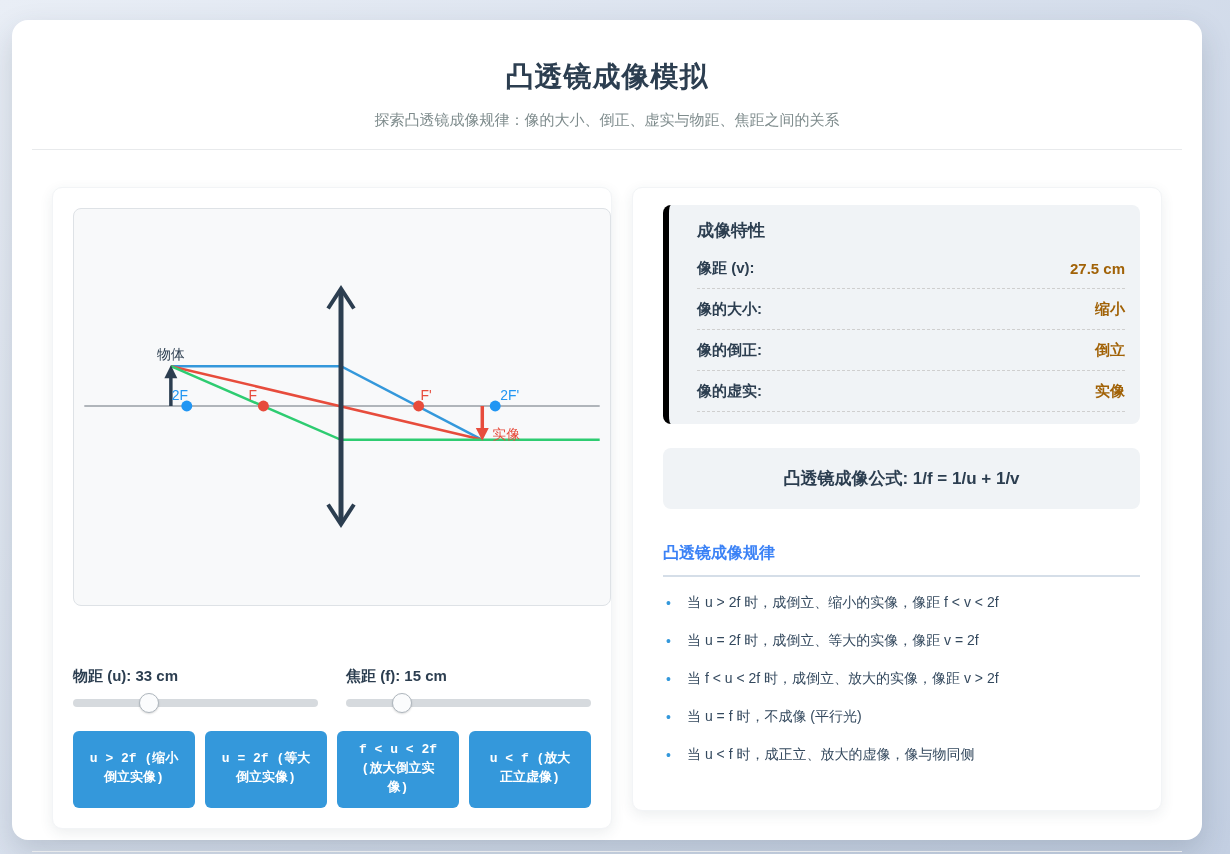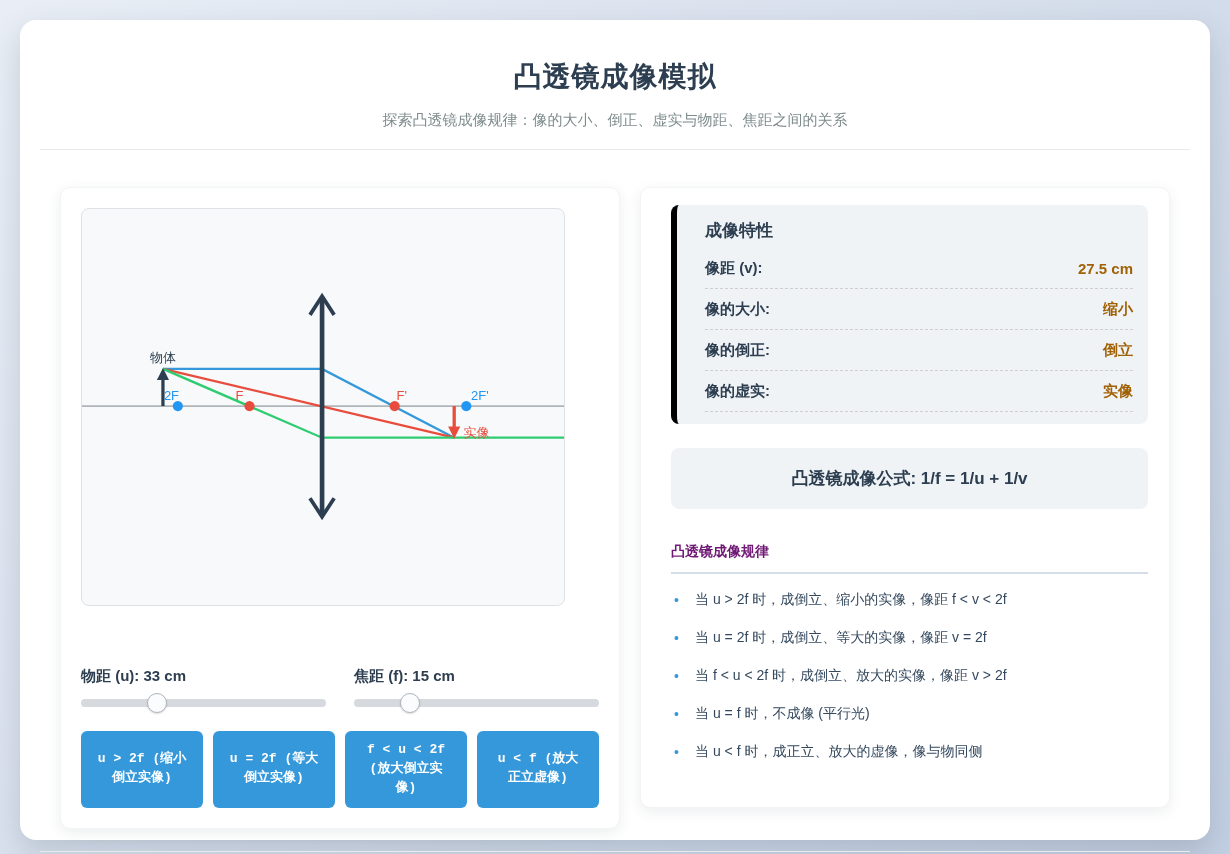--- a/index.html
+++ b/index.html
@@ -3,36 +3,36 @@
 <meta charset="utf-8">
 <style>
   * { margin:0; padding:0; box-sizing:border-box; }
   html,body { width:1230px; height:854px; }
   body {
     font-family:"Liberation Sans","DejaVu Sans",sans-serif;
     background:linear-gradient(135deg,#e9eef6 0%,#c3cfe2 100%);
     overflow:hidden; position:relative;
   }
   .app-card {
-    position:absolute; left:20px; top:20px; width:1190px; height:820px;
+    position:absolute; left:12px; top:20px; width:1190px; height:820px;
     background:#fff; border-radius:16px; padding:20px;
     box-shadow:0 12px 30px rgba(44,62,80,.18);
   }
   .page-title { text-align:center; color:#2c3e50; font-size:28px; font-weight:bold; margin-top:18px; letter-spacing:1px; }
   .page-subtitle { text-align:center; color:#7f8c8d; font-size:15px; margin-top:15px; }
   .header-divider { border:none; border-top:1px solid #e8eaec; margin:19px 0 0; }
   .content-row { display:flex; gap:20px; margin:37px 20px 0; align-items:flex-start; }
 
   
   .sim-card {
     width:560px; background:#fff; border-radius:10px; padding:20px;
     border:1px solid #f2f4f6; box-shadow:0 4px 14px rgba(44,62,80,.09);
   }
   .sim-canvas {
-    width:484px; height:398px; background:#f8f9fa;
+    width:538px; height:398px; background:#f8f9fa;
     border:1px solid #dee2e6; border-radius:8px; overflow:hidden;
   }
   .sim-canvas svg { display:block; width:100%; height:100%; }
   .sliders-row { display:flex; gap:28px; margin-top:22px; }
   .slider-group { flex:1; }
   .slider-label { font-size:15px; font-weight:bold; color:#2c3e50;margin-top:39px; }
   .slider-track {
     position:relative; margin-top:13px; height:8px;
     background:#d6dade; border-radius:4px;
   }
@@ -64,21 +64,21 @@
   }
   .char-label { font-size:15px; font-weight:bold; color:#2c3e50; }
   .char-value { font-size:15px; font-weight:bold; color:#a16207; }
   .formula-box {
     margin-top:24px; background:#f0f3f6; border-radius:8px;
     padding:19px 10px; text-align:center;
     font-size:17px; font-weight:bold; color:#2c3e50;
   }
   .rules-section { margin-top:34px; }
   .rules-title {
-    font-size:14px; font-weight:bold; color:#701a75;
+    font-size:16px; font-weight:bold; color:#3b82f6;
     padding-bottom:11px; border-bottom:2px solid #d5dee8;
   }
   .rules-list { list-style:none; margin-top:17px; }
   .rules-list li { position:relative; padding-left:24px; margin-bottom:20px; font-size:14px; color:#34495e; }
   .bullet { position:absolute; left:3px; top:1px; color:#3498db; font-size:14px; }
 
   .footer-divider { border:none; border-top:1px solid #e8eaec; margin:22px 0 0; }
 </style>
 </head>
 <body>

